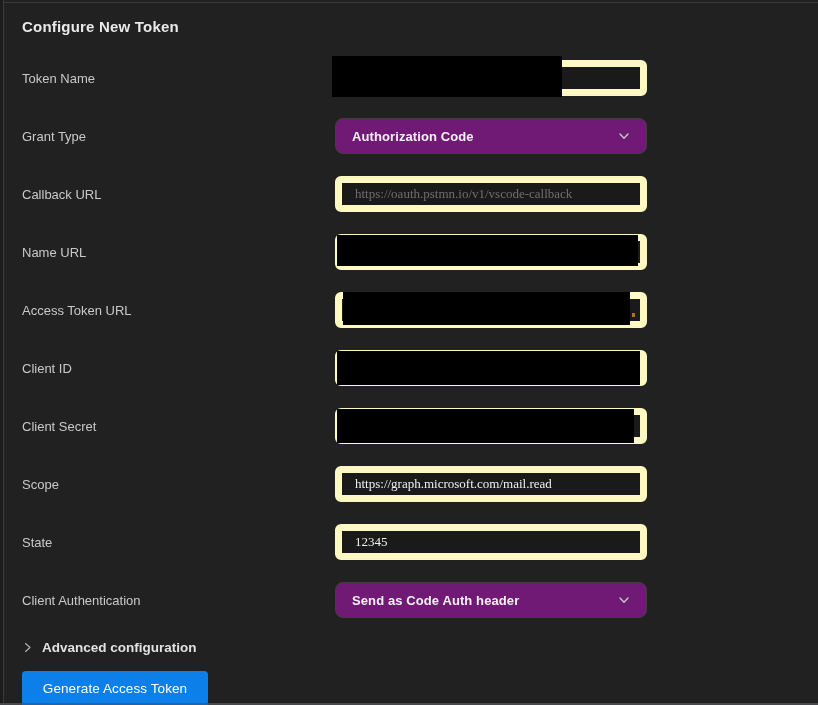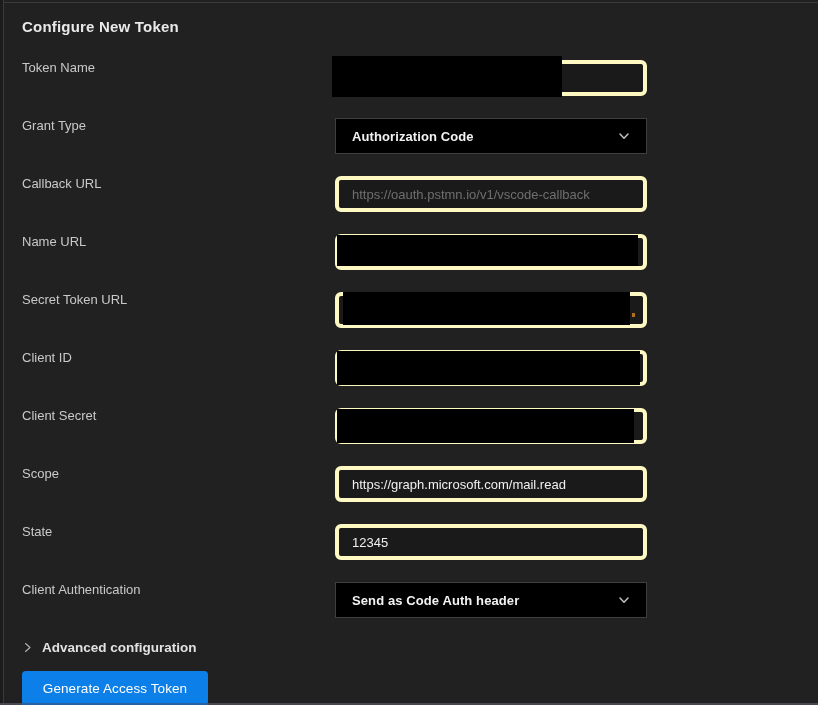--- a/index.html
+++ b/index.html
@@ -14,42 +14,42 @@
   .left-strip { position:absolute; left:0; top:0; width:4px; height:705px; background:#1c1c1c; border-right:1px solid #3a3a3a; }
   .top-line   { position:absolute; left:4px; top:2px; width:814px; height:1px; background:#3a3a3a; }
   .bottom-edge{ position:absolute; left:0; bottom:0; width:818px; height:2px; background:#46494d; z-index:6; }
   .bottom-edge-blue { position:absolute; left:22px; bottom:0; width:186px; height:2px; background:#2a62a0; z-index:7; }
 
   .content { position:absolute; left:22px; top:3px; width:774px; }
 
   .panel-title { margin-top:15px; font-size:15px; font-weight:bold; color:#e9e9e9; letter-spacing:.2px; }
 
   .form { margin-top:25px; }
-  .row { display:flex; align-items:flex-start; height:36px; margin-bottom:22px; }
+  .row { display:flex; align-items:center; height:36px; margin-bottom:22px; }
   .label { width:313px; font-size:13px; color:#c9c9c9; }
   .ctrl { position:relative; width:312px; height:36px; }
 
   .input {
     width:100%; height:100%;
     background:#1a1a1a;
-    border:4px solid #fef9c3;
+    border:7px solid #fef9c3;
     border-radius:6px;
     color:#f0f0f0;
     font-size:13px;
-    font-family:Liberation Sans, sans-serif;
+    font-family:Liberation Serif, serif;
     padding:0 13px;
     outline:none;
   }
   .input::placeholder { color:#6f6f6f; opacity:1; }
 
   .dropdown {
     width:100%; height:100%;
-    background:#000000;
+    background:#701a75;
     border:1px solid #3f3f3f;
-    border-radius:0;
+    border-radius:8px;
     display:flex; align-items:center; justify-content:space-between;
     padding:0 15px 0 16px;
     cursor:pointer;
   }
   .dropdown .sel { font-size:13px; font-weight:bold; color:#f2f2f2; letter-spacing:.1px; }
   .chev { width:14px; height:14px; flex:0 0 auto; }
 
   
   .redact { position:absolute; background:#000; z-index:2; }
   .redact-token  { left:-3px; top:-4px;  width:230px; height:41px; }
@@ -116,21 +116,21 @@
 
     <div class="row">
       <div class="label">Name URL</div>
       <div class="ctrl">
         <input class="input" style="">
         <div class="redact redact-auth"></div>
       </div>
     </div>
 
     <div class="row">
-      <div class="label">Secret Token URL</div>
+      <div class="label">Access Token URL</div>
       <div class="ctrl">
         <input class="input" style="">
         <div class="redact redact-access"></div>
         <div class="redact-dot"></div>
       </div>
     </div>
 
     <div class="row">
       <div class="label">Client ID</div>
       <div class="ctrl">

